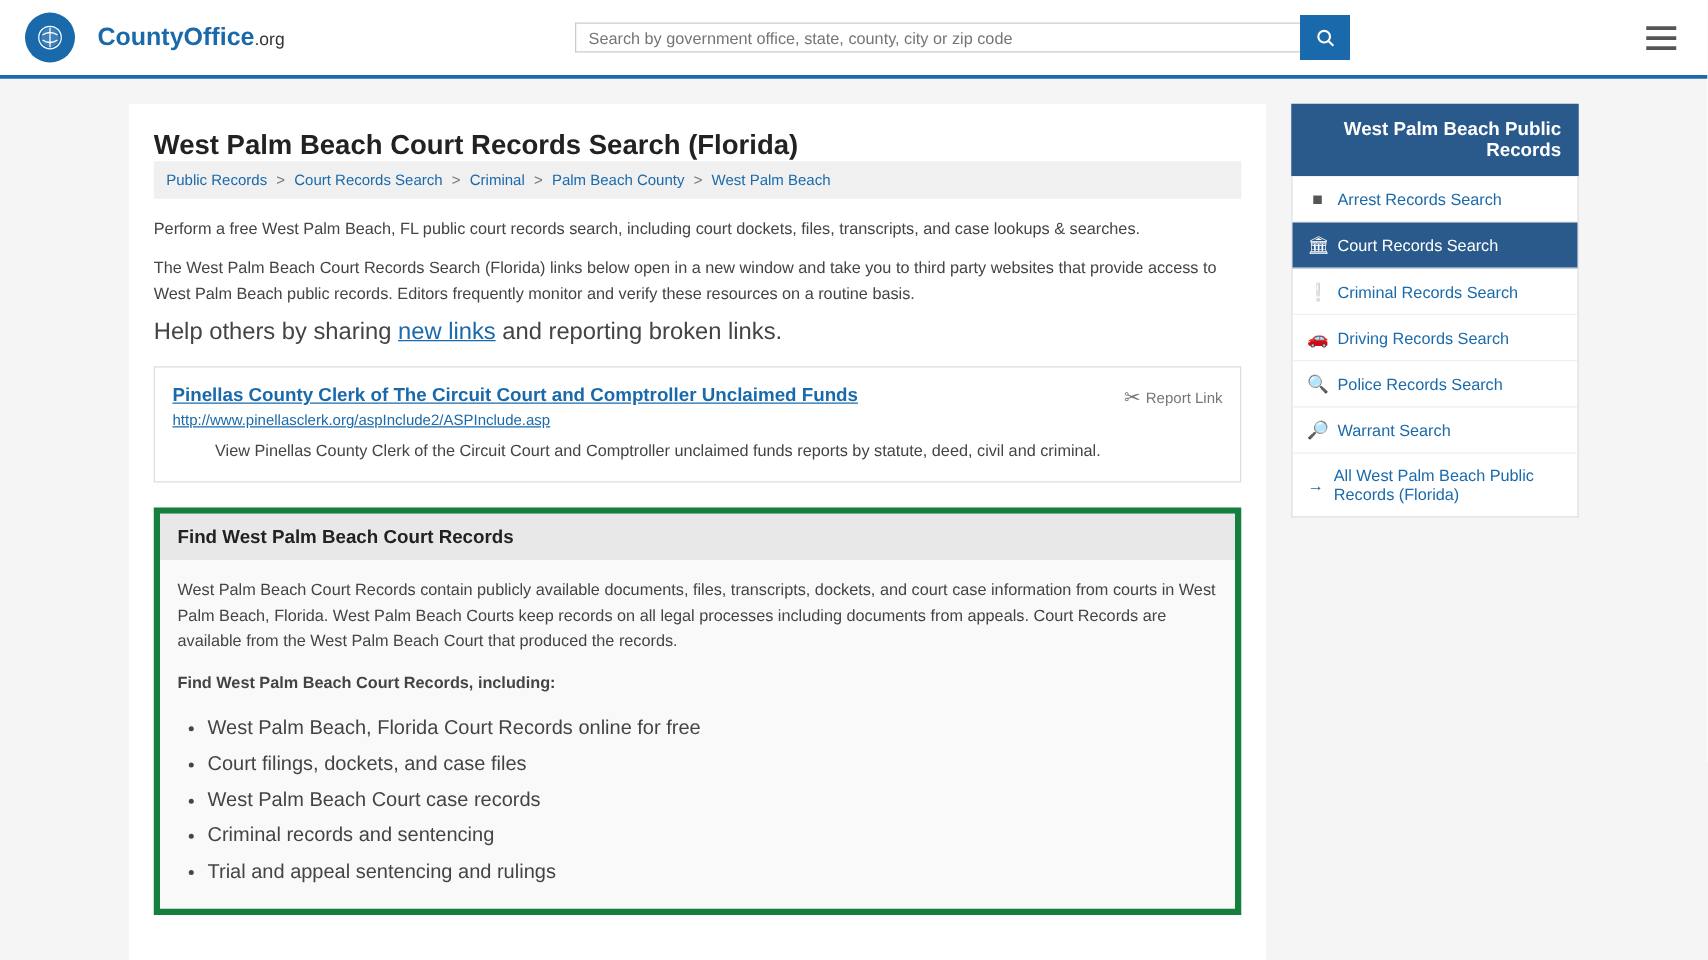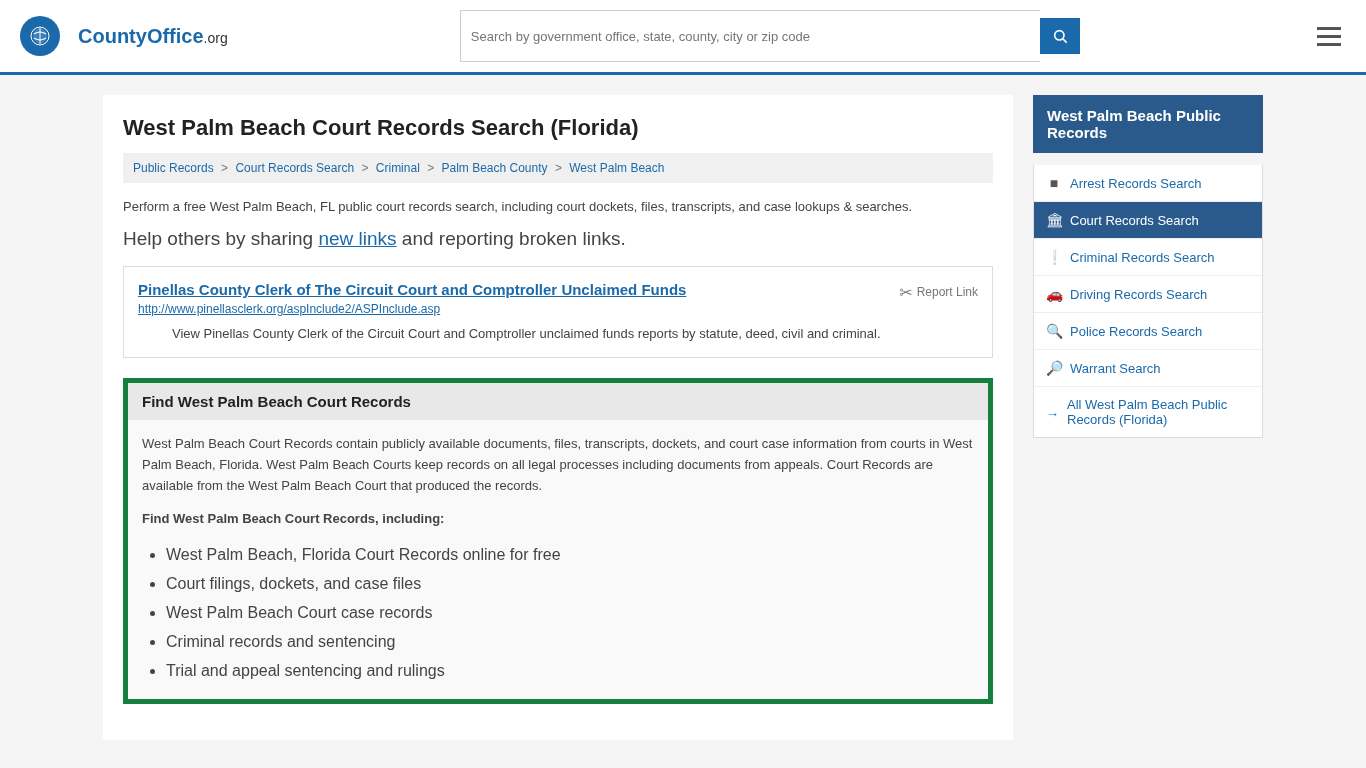--- a/index.html
+++ b/index.html
@@ -38,21 +38,21 @@
     #logo-text span { color: #333; font-weight: normal; }
     #search-bar-container {
       display: flex;
       align-items: center;
       flex: 1;
       max-width: 620px;
       margin: 0 20px;
     }
     #search-input {
       flex: 1;
-      height: 52px;
+      height: 24px;
       border: 1px solid #ccc;
       padding: 0 10px;
       font-size: 13px;
       outline: none;
       border-right: none;
     }
     #search-button {
       background: #1a6aab;
       border: none;
       height: 36px;
@@ -95,21 +95,20 @@
     #sidebar {
       width: 230px;
       flex-shrink: 0;
     }
 
     
     #page-title {
       font-size: 22px;
       font-weight: bold;
       color: #222;
-      margin-bottom: 12px;
     }
     #breadcrumb {
       font-size: 12px;
       color: #555;
       background: #f0f0f0;
       padding: 8px 10px;
       margin-bottom: 14px;
     }
     #breadcrumb a { color: #1a6aab; text-decoration: none; }
     #breadcrumb span { color: #777; margin: 0 4px; }
@@ -203,21 +202,22 @@
       line-height: 1.8;
     }
 
     
     #sidebar-header {
       background: #2a5a8c;
       color: #fff;
       font-size: 15px;
       font-weight: bold;
       padding: 12px 14px;
-      margin-bottom: 12px;
+      margin-bottom: 0;
+      text-align: right;
     }
     #sidebar-nav {
       background: #fff;
       border: 1px solid #ddd;
       border-top: none;
     }
     .sidebar-item {
       display: flex;
       align-items: center;
       gap: 8px;
@@ -297,26 +297,27 @@
       <a href="#">Court Records Search</a>
       <span> &gt; </span>
       <a href="#">Criminal</a>
       <span> &gt; </span>
       <a href="#">Palm Beach County</a>
       <span> &gt; </span>
       <a href="#">West Palm Beach</a>
     </nav>
 
     <p class="desc-text">Perform a free West Palm Beach, FL public court records search, including court dockets, files, transcripts, and case lookups &amp; searches.</p>
+    <p class="desc-text">The West Palm Beach Court Records Search (Florida) links below open in a new window and take you to third party websites that provide access to West Palm Beach public records. Editors frequently monitor and verify these resources on a routine basis.</p>
     <p class="help-text">
       <span>Help others by sharing </span><a href="#">new links</a><span> and reporting broken links.</span>
     </p>
 
     <div id="link-card">
-      <div style="display:flex; justify-content:space-between; align-items:flex-end;">
+      <div style="display:flex; justify-content:space-between; align-items:flex-start;">
         <div id="link-card-title">Pinellas County Clerk of The Circuit Court and Comptroller Unclaimed Funds</div>
         <div id="link-card-report">
           <span style="font-size:16px;">✂</span>
           <span>Report Link</span>
         </div>
       </div>
       <a id="link-card-url" href="#">http://www.pinellasclerk.org/aspInclude2/ASPInclude.asp</a>
       <p id="link-card-desc">View Pinellas County Clerk of the Circuit Court and Comptroller unclaimed funds reports by statute, deed, civil and criminal.</p>
     </div>
 

